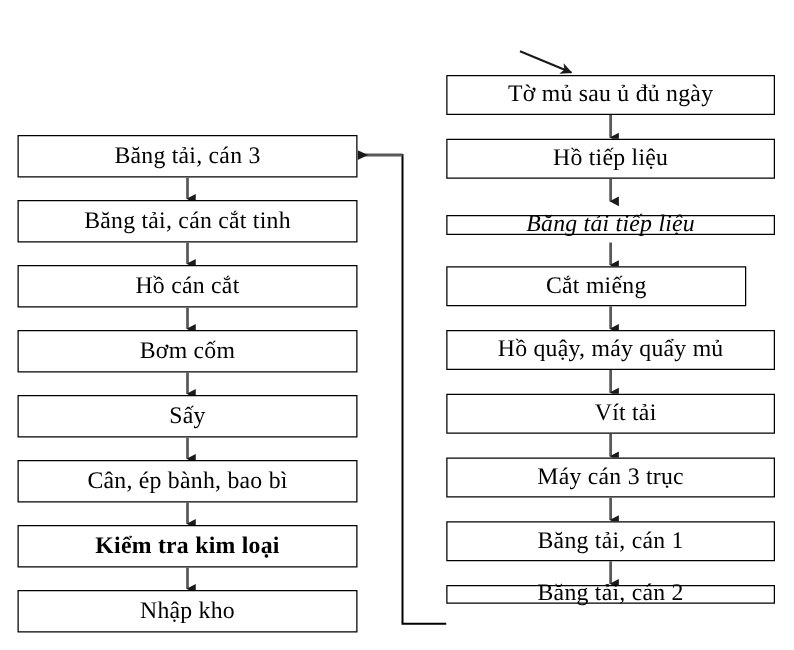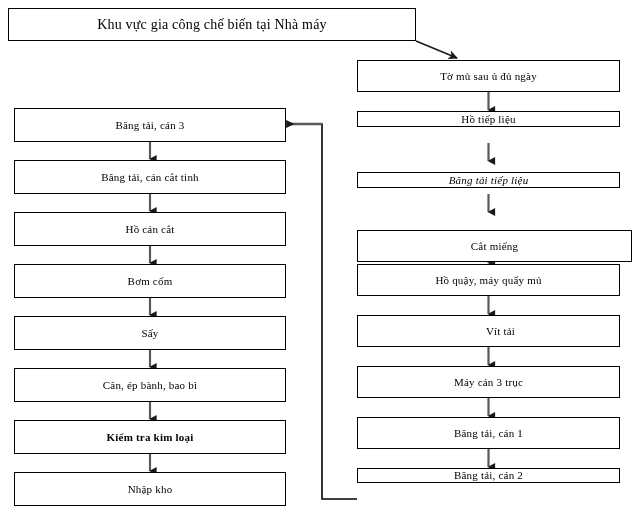--- a/index.html
+++ b/index.html
@@ -19,21 +19,21 @@
   }
   .node {
     position: absolute;
     box-sizing: border-box;
     border: 1px solid #000000;
     background: #ffffff;
     display: flex;
     align-items: center;
     justify-content: center;
     text-align: center;
-    font-size: 11px;
+    font-size: 19px;
     color: #000000;
     line-height: 1.1;
     letter-spacing: 0.2px;
     z-index: 3;
   }
   .node.header-node {
     font-size: 14px;
   }
   #connectors {
     position: absolute;
@@ -79,21 +79,20 @@
         <line x1="488.5" y1="398" x2="488.5" y2="416" stroke="#595959" stroke-width="2.2" marker-end="url(#arrow-down)"></line>
         <line x1="488.5" y1="449" x2="488.5" y2="467" stroke="#595959" stroke-width="2.2" marker-end="url(#arrow-down)"></line>
       </g>
     <g id="special-connectors">
         <line x1="416" y1="41" x2="457" y2="58" stroke="#1a1a1a" stroke-width="1.6" marker-end="url(#arrow-diag)"></line>
         <path d="M357,499 L322,499 L322,124 L288,124" fill="none" stroke="#000000" stroke-width="1.6"></path>
         <line x1="322" y1="124" x2="287" y2="124" stroke="#595959" stroke-width="2.4" marker-end="url(#arrow-left)"></line>
       </g>
   </svg>
 
-  <div class="node header-node" id="header-node" style="left: 8px; top: 8px; width: 408px; height: 33px;">Khu vực gia công chế biến tại Nhà máy</div>
 
   <div id="left-column">
       <div class="node" style="left: 14px; top: 108px; width: 272px; height: 34px;">
         <span>Băng tải, cán 3</span>
       </div>
       <div class="node" style="left: 14px; top: 160px; width: 272px; height: 34px;">
         <span>Băng tải, cán cắt tinh</span>
       </div>
       <div class="node" style="left: 14px; top: 212px; width: 272px; height: 34px;">
         <span>Hồ cán cắt</span>
@@ -111,27 +110,27 @@
         <span>Kiểm tra kim loại</span>
       </div>
       <div class="node" style="left: 14px; top: 472px; width: 272px; height: 34px;">
         <span>Nhập kho</span>
       </div>
     </div>
   <div id="right-column">
       <div class="node" style="left: 357px; top: 60px; width: 263px; height: 32px;">
         <span>Tờ mủ sau ủ đủ ngày</span>
       </div>
-      <div class="node" style="left: 357px; top: 111px; width: 263px; height: 16px;">
+      <div class="node" style="left: 357px; top: 111px; width: 263px; height: 32px;">
         <span>Hồ tiếp liệu</span>
       </div>
       <div class="node" style="left: 357px; top: 172px; width: 263px; height: 16px; font-style: italic;">
         <span>Băng tải tiếp liệu</span>
       </div>
-      <div class="node" style="left: 357px; top: 230px; width: 275px; height: 32px;">
+      <div class="node" style="left: 357px; top: 213px; width: 240px; height: 32px;">
         <span>Cắt miếng</span>
       </div>
       <div class="node" style="left: 357px; top: 264px; width: 263px; height: 32px;">
         <span>Hồ quậy, máy quẩy mủ</span>
       </div>
       <div class="node" style="left: 357px; top: 315px; width: 263px; height: 32px; padding-left: 24px;">
         <span>Vít tải</span>
       </div>
       <div class="node" style="left: 357px; top: 366px; width: 263px; height: 32px;">
         <span>Máy cán 3 trục</span>

